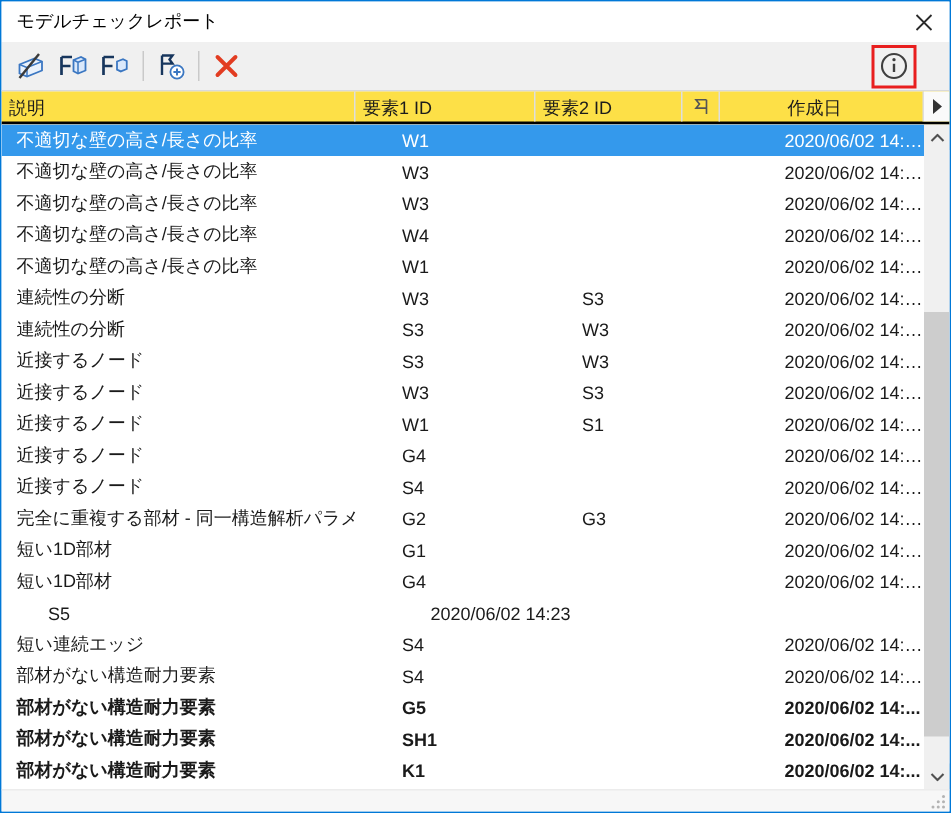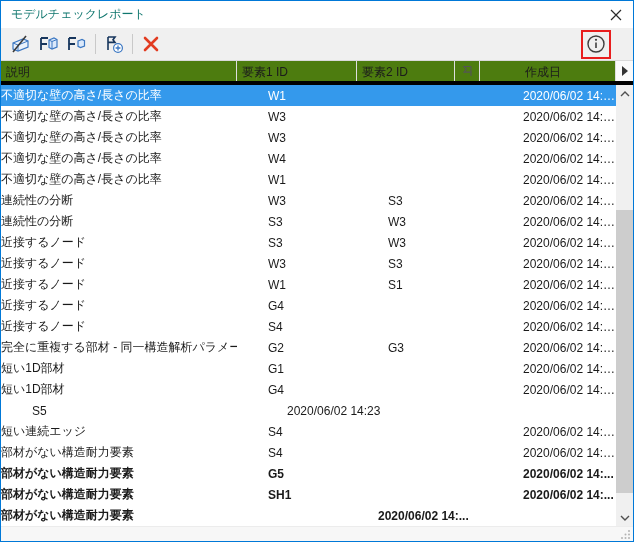--- a/index.html
+++ b/index.html
@@ -14,46 +14,46 @@
     font-family:"Liberation Sans","DejaVu Sans",sans-serif;
     font-size:12px;color:#1a1a1a;background:#fff;
   }
   .window{
     box-sizing:border-box;width:634px;height:542px;
     border:1px solid var(--winborder);
     display:flex;flex-direction:column;background:#fff;overflow:hidden;
   }
   
   .titlebar{flex:0 0 27px;display:flex;align-items:center;padding:0 9px 0 10px;background:#fff;}
-  .title{flex:1;color:#0f766e;}
+  .title{flex:1;color:#000000;}
   .close-btn{width:16px;height:16px;display:flex;align-items:center;justify-content:center;cursor:default;}
   
   .toolbar{flex:0 0 32px;background:#f0f0f0;border-bottom:1px solid #d9d9d9;
     display:flex;align-items:center;padding:0 6px;}
   .tb-btn{width:28px;height:26px;display:flex;align-items:center;justify-content:center;}
   .tb-sep{width:1px;height:20px;background:#c9c9c9;margin:0 4px;}
   .info-wrap{margin-left:auto;margin-right:16px;border:2px solid var(--hl);
     width:26px;height:25px;display:flex;align-items:center;justify-content:center;background:#f0f0f0;}
   
-  .header{flex:0 0 20px;display:flex;background:#4d7c0f;border-bottom:4px solid #000000;}
+  .header{flex:0 0 20px;display:flex;background:#fde047;border-bottom:2px solid #000000;}
   .hcell{box-sizing:border-box;border-right:1px solid #dedede;padding:3px 0 0 5px;
     color:#1c1c1c;white-space:nowrap;overflow:hidden;}
   .h-desc{width:236px}
   .h-e1{width:120px}
   .h-e2{width:98px}
   .h-flag{width:25px;display:flex;align-items:center;justify-content:center;padding:0;}
   .h-date{flex:1;margin-left:40px;}
   .h-arrow{flex:0 0 17px;display:flex;align-items:center;justify-content:center;
     padding:0;border-right:none;background:#fafafa;}
   
   .body-wrap{flex:1;display:flex;min-height:0;}
   .rows{flex:1;overflow:hidden;background:#fff;}
   .row{height:21px;display:flex;align-items:center;}
   .row span{white-space:nowrap;overflow:hidden;box-sizing:border-box;display:block;}
-  .c-desc{width:236px;padding-left:0;}
+  .c-desc{width:236px;padding-left:10px;}
   .c-e1{width:120px;padding-left:6px;margin-left:25px;}
   .c-e2{width:98px;padding-left:6px;}
   .c-flag{width:25px;}
   .c-date{flex:1;padding-left:18px;text-overflow:ellipsis;}
   .row.selected{background:var(--sel);color:#fff;}
   .row.bold{font-weight:bold;}
   .scrollbar{flex:0 0 17px;background:#f0f0f0;display:flex;flex-direction:column;}
   .sb-btn{flex:0 0 17px;display:flex;align-items:center;justify-content:center;}
   .sb-track{flex:1;position:relative;background:#f0f0f0;}
   .sb-thumb{position:absolute;top:108px;left:0;width:17px;height:283px;background:#cdcdcd;}
@@ -293,20 +293,21 @@
   </div>
         <div class="row bold">
     <span class="c-desc">部材がない構造耐力要素</span>
     <span class="c-e1">SH1</span>
     <span class="c-e2"></span>
     <span class="c-flag"></span>
     <span class="c-date">2020/06/02 14:...</span>
   </div>
         <div class="row bold">
     <span class="c-desc">部材がない構造耐力要素</span>
+    <span class="c-e1">K1</span>
     <span class="c-e2"></span>
     <span class="c-flag"></span>
     <span class="c-date">2020/06/02 14:...</span>
   </div>
       </div>
     <div class="scrollbar">
       <div class="sb-btn">
         <span>
           <svg width="10" height="6" viewBox="0 0 10 6">
               <path d="M1,5 L5,1 L9,5" fill="none" stroke="#505050" stroke-width="1.4"></path>

